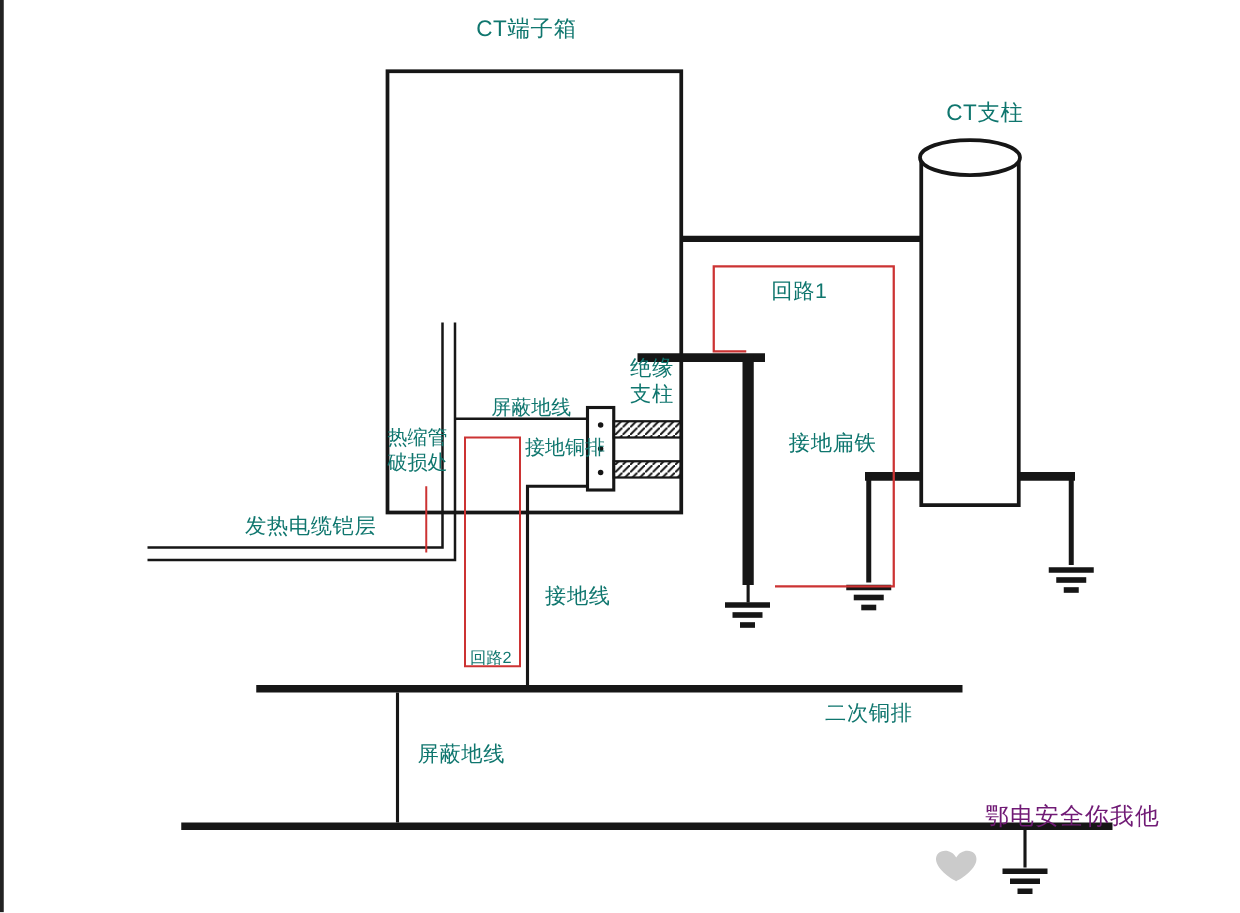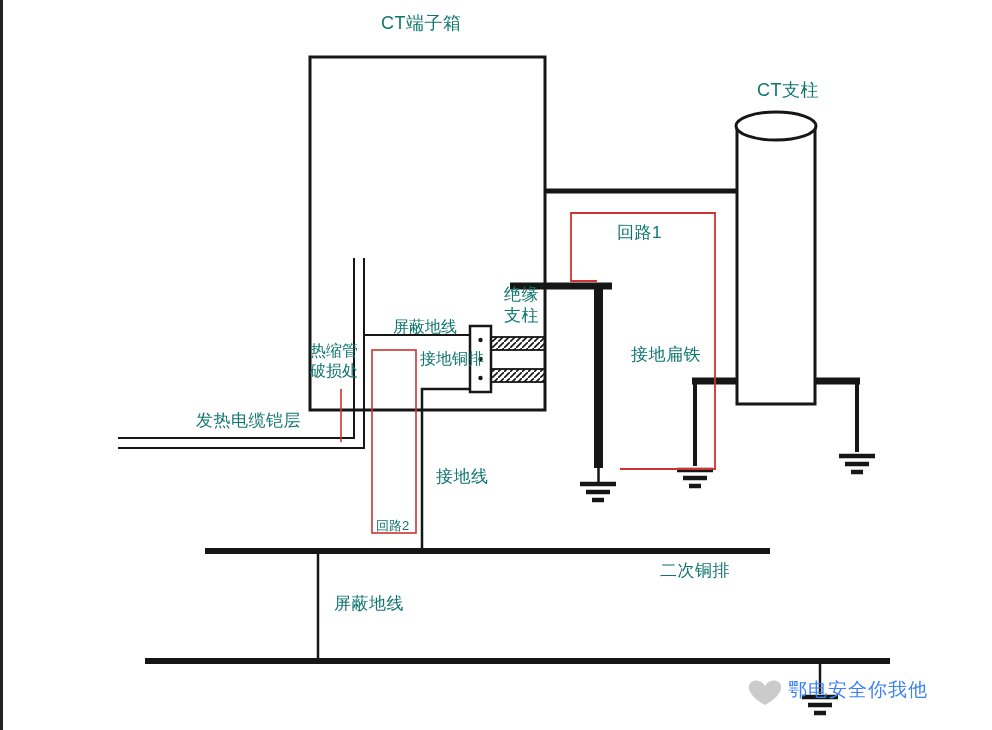--- a/index.html
+++ b/index.html
@@ -18,22 +18,22 @@
     line-height:1.22;
     white-space:pre-line;
     letter-spacing:0.5px;
   }
   .lbl.big{font-size:18px;}
   .lbl.small{font-size:16px;letter-spacing:0;}
   .lbl.tiny{font-size:13px;letter-spacing:0;}
   .lbl.center{text-align:center;}
   .watermark{
     position:absolute;
-    left:788px;top:677px;
-    color:#3b82f6;
+    left:788px;top:640px;
+    color:#701a75;
     font-size:19px;
     letter-spacing:1px;
   }
   .left-edge{
     position:absolute;left:0;top:0;width:3px;height:730px;background:#222;
   }
 </style>
 </head>
 <body>
 

